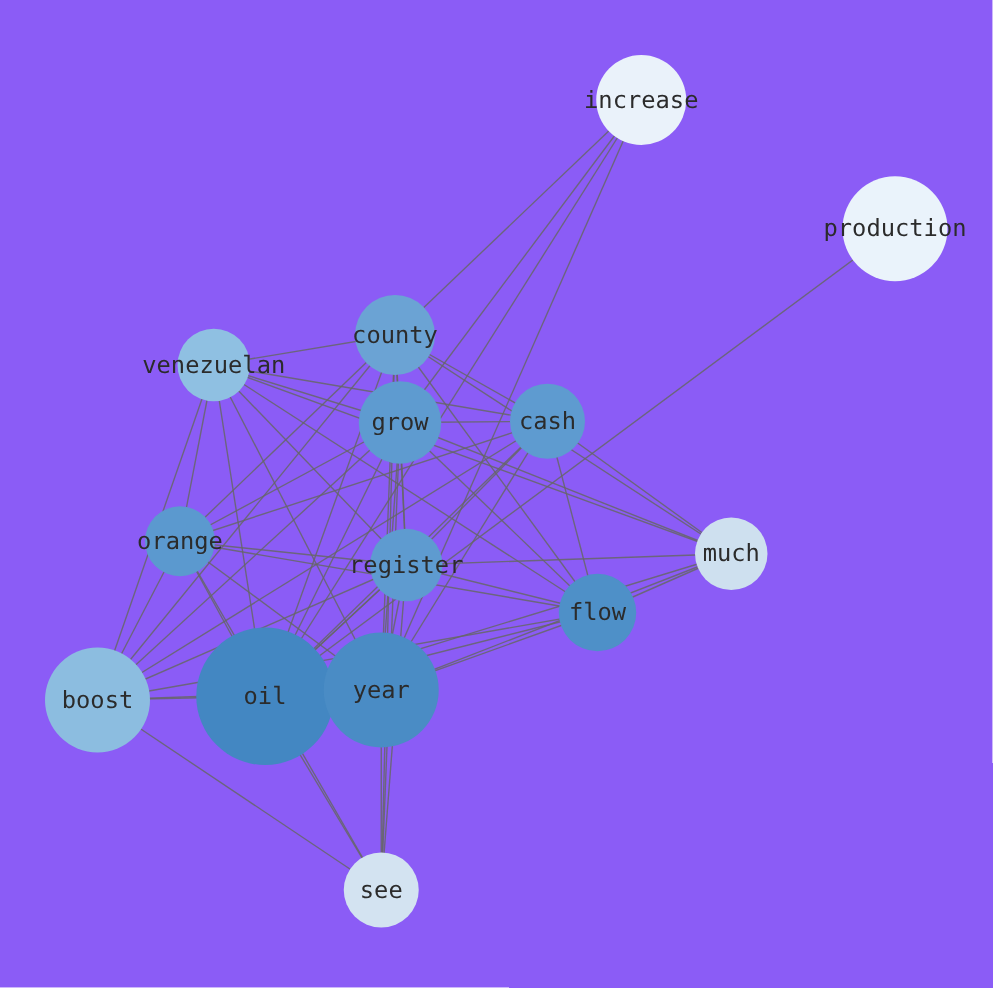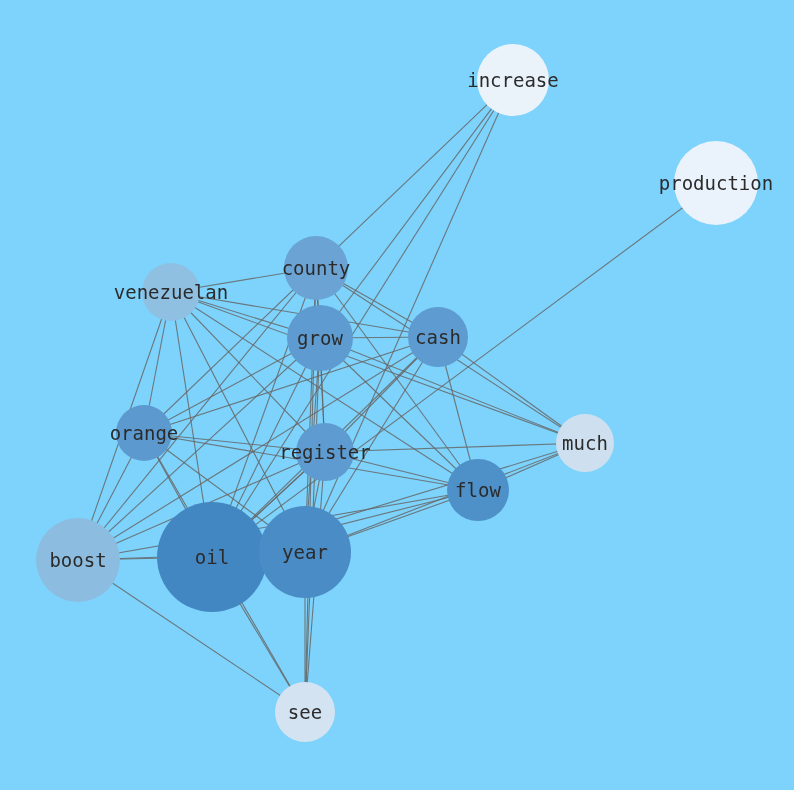--- a/index.html
+++ b/index.html
@@ -5,21 +5,21 @@
 <style>
   html, body {
     margin: 0;
     padding: 0;
     background: #ffffff;
   }
   #canvas-wrap {
     position: relative;
     width: 794px;
     height: 790px;
-    background: #7dd3fc;
+    background: #8b5cf6;
     overflow: hidden;
     font-family: "DejaVu Sans Mono", "Liberation Mono", monospace;
   }
   #graph-svg {
     position: absolute;
     top: 0;
     left: 0;
     width: 794px;
     height: 790px;
     display: block;

